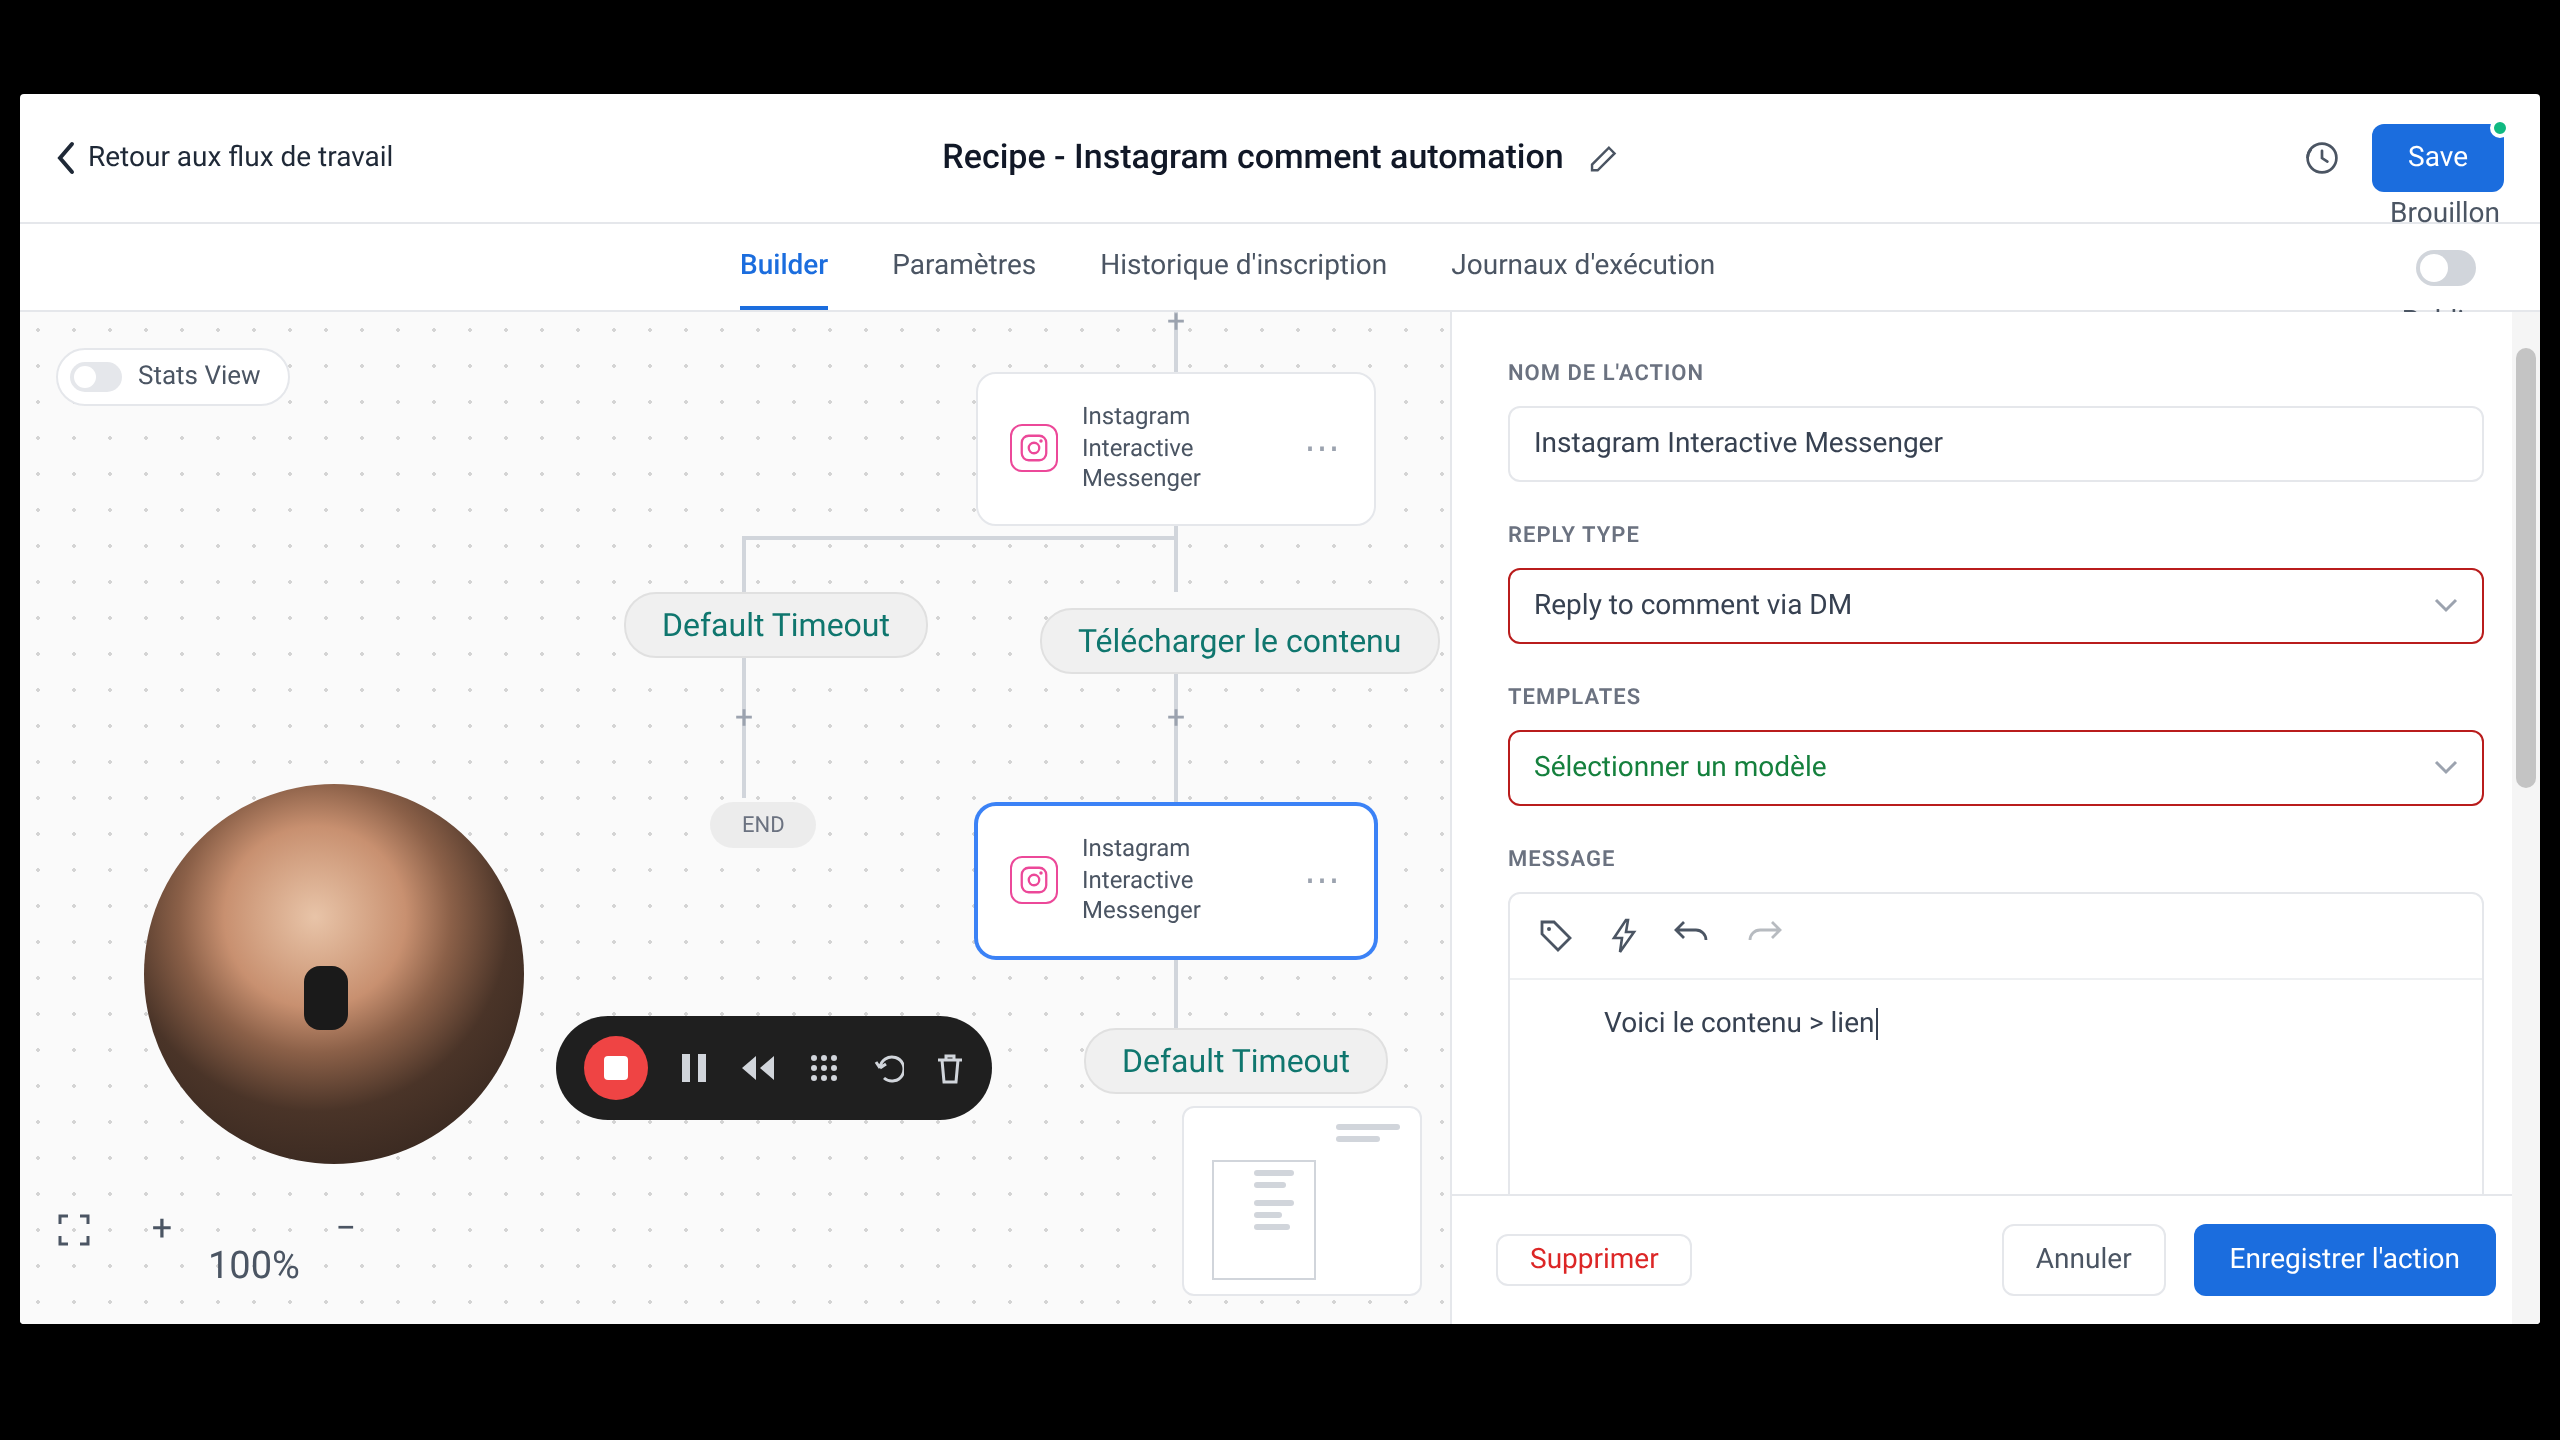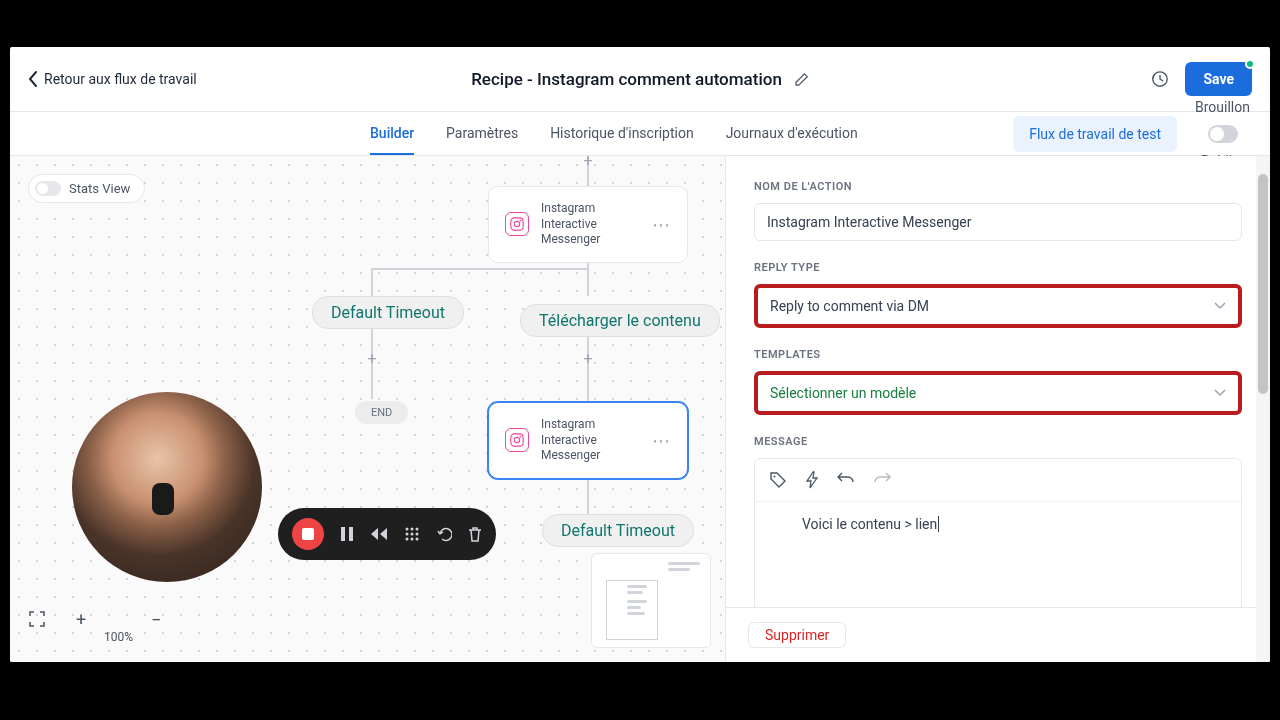--- a/index.html
+++ b/index.html
@@ -6,21 +6,21 @@
 body { width: 1280px; height: 720px; background: #000; overflow: hidden; position: relative; }
 .app { position: absolute; top: 47px; left: 10px; right: 10px; bottom: 58px; background: #fff; display: flex; flex-direction: column; border-radius: 2px; overflow: hidden; }
 
 .topbar { height: 65px; border-bottom: 1px solid #e5e7eb; display: flex; align-items: center; padding: 0 18px; justify-content: space-between; }
 .back { display: flex; align-items: center; gap: 6px; cursor: pointer; color: #1f2937; font-size: 14px; }
 .title-wrap { display: flex; align-items: center; gap: 12px; position: absolute; left: 50%; transform: translateX(-50%); }
 .title { font-size: 17px; font-weight: 500; color: #111827; }
 .edit-icn { width: 15px; height: 15px; cursor: pointer; }
 .top-right { display: flex; align-items: center; gap: 16px; }
 .history-icn { width: 18px; height: 18px; cursor: pointer; }
-.save-btn { position: relative; background: #1b6dde; color: #fff; border: none; border-radius: 6px; padding: 9px 18px; font-size: 14px; font-weight: 700; cursor: pointer; }
+.save-btn { position: relative; background: #1b6dde; color: #fff; border: none; border-radius: 6px; padding: 9px 18px; font-size: 14px; font-weight: 400; cursor: pointer; }
 .save-dot { position: absolute; top: -3px; right: -3px; width: 10px; height: 10px; background: #10b981; border-radius: 50%; border: 2px solid #fff; }
 
 .tabbar { height: 44px; border-bottom: 1px solid #e5e7eb; display: flex; align-items: center; padding: 0 20px; position: relative; }
 .tabs { display: flex; gap: 32px; margin-left: 340px; }
 .tab { font-size: 14px; color: #4b5563; cursor: pointer; padding: 12px 0; border-bottom: 2px solid transparent; }
 .tab.active { color: #1b6dde; border-bottom-color: #1b6dde; font-weight: 500; }
 .tabbar-right { position: absolute; right: 20px; display: flex; align-items: center; gap: 18px; }
 .test-btn { background: #eaf2fd; color: #1b6dde; border: none; border-radius: 6px; padding: 10px 16px; font-size: 14px; cursor: pointer; }
 .pub-wrap { display: flex; align-items: center; gap: 10px; font-size: 14px; color: #4b5563; flex-direction: column; }
 .toggle { width: 30px; height: 18px; background: #d1d5db; border-radius: 10px; position: relative; cursor: pointer; }
@@ -45,36 +45,36 @@
 .plus-node { position: absolute; width: 14px; height: 14px; display: flex; align-items: center; justify-content: center; color: #9ca3af; font-size: 16px; }
 
 .line { position: absolute; background: #d1d5db; }
 
 .minimap { position: absolute; bottom: 14px; right: 14px; width: 120px; height: 95px; background: #fff; border: 1px solid #e5e7eb; border-radius: 6px; padding: 8px; }
 .minimap-inner { border: 1px solid #d1d5db; width: 52px; height: 60px; margin-top: 18px; margin-left: 6px; }
 .mm-line { height: 3px; background: #d1d5db; margin-bottom: 3px; border-radius: 2px; }
 
 .zoom { position: absolute; bottom: 18px; left: 18px; display: flex; align-items: center; gap: 14px; }
 .zoom-btn { width: 18px; height: 18px; display: flex; align-items: center; justify-content: center; cursor: pointer; color: #4b5563; font-size: 18px; }
-.zoom-pct { font-size: 12px; color: #4b5563; margin-top: 36px; }
+.zoom-pct { font-size: 19px; color: #4b5563; margin-top: 36px; }
 .fs-btn { width: 18px; height: 18px; margin-right: 12px; cursor: pointer; }
 
 .webcam { position: absolute; bottom: 80px; left: 62px; width: 190px; height: 190px; border-radius: 50%; background: radial-gradient(circle at 45% 35%, #e8c4a8 0%, #d4a384 18%, #c89070 28%, #8b6048 42%, #4a3428 60%, #2a1f1a 100%); overflow: hidden; }
 .webcam::before { content: ""; position: absolute; top: 48%; left: 42%; width: 22px; height: 32px; background: #1a1a1a; border-radius: 8px; }
 
 .rec-bar { position: absolute; bottom: 102px; left: 268px; background: #1f1f1f; border-radius: 28px; padding: 10px 14px; display: flex; align-items: center; gap: 16px; }
 .rec-btn { width: 32px; height: 32px; background: #ef4444; border-radius: 50%; display: flex; align-items: center; justify-content: center; cursor: pointer; }
 .rec-btn::after { content: ""; width: 12px; height: 12px; background: #fff; border-radius: 2px; }
 .rec-icn { color: #d1d5db; cursor: pointer; display: flex; }
 
 .panel { width: 545px; background: #fff; border-left: 1px solid #e5e7eb; display: flex; flex-direction: column; position: relative; }
 .panel-scroll { flex: 1; overflow-y: auto; padding: 24px 28px 12px; }
 .panel-label { font-size: 11px; font-weight: 600; color: #6b7280; letter-spacing: 0.5px; margin-bottom: 10px; text-transform: uppercase; }
 .panel-input { width: 100%; border: 1px solid #e5e7eb; border-radius: 6px; padding: 10px 12px; font-size: 14px; color: #374151; margin-bottom: 20px; }
-.panel-select { width: 100%; border: 4px solid #b91c1c; border-radius: 6px; padding: 10px 12px; font-size: 14px; color: #374151; margin-bottom: 20px; display: flex; justify-content: space-between; align-items: center; cursor: pointer; }
+.panel-select { width: 100%; border: 1px solid #b91c1c; border-radius: 6px; padding: 10px 12px; font-size: 14px; color: #374151; margin-bottom: 20px; display: flex; justify-content: space-between; align-items: center; cursor: pointer; }
 .panel-select.ph { color: #15803d; }
 .msg-box { border: 1px solid #e5e7eb; border-radius: 6px; overflow: hidden; }
 .msg-toolbar { display: flex; gap: 18px; padding: 12px 14px; border-bottom: 1px solid #eef0f2; }
 .msg-tool { cursor: pointer; color: #4b5563; display: flex; }
 .msg-area { padding: 14px; min-height: 130px; font-size: 14px; color: #374151; }
 .cursor { border-right: 1px solid #374151; padding-right: 1px; margin-left: 33px; }
 
 .panel-footer { border-top: 1px solid #e5e7eb; padding: 14px 22px; display: flex; justify-content: space-between; align-items: center; }
 .btn-del { color: #dc2626; border: 1px solid #e5e7eb; background: #fff; border-radius: 6px; padding: 4px 16px; font-size: 14px; cursor: pointer; }
 .btn-cancel { color: #4b5563; border: 1px solid #e5e7eb; background: #fff; border-radius: 6px; padding: 9px 16px; font-size: 14px; cursor: pointer; margin-right: 10px; }
@@ -117,21 +117,20 @@
   </div>
 
   <div class="tabbar">
     <div class="tabs">
       <div class="tab active">Builder</div>
       <div class="tab">Paramètres</div>
       <div class="tab">Historique d'inscription</div>
       <div class="tab">Journaux d'exécution</div>
     </div>
     <div class="tabbar-right">
-      <button class="test-btn">Flux de travail de test</button>
       <div class="pub-wrap">
         <span>Brouillon</span>
         <div class="toggle"></div>
         <span>Publier</span>
       </div>
     </div>
   </div>
 
   <div class="content">
 
@@ -301,20 +300,24 @@
               </div>
           </div>
           <div class="msg-area">
             <span class="cursor">Voici le contenu &gt; lien</span>
           </div>
         </div>
       </div>
 
       <div class="panel-footer">
         <button class="btn-del">Supprimer</button>
+        <div>
+          <button class="btn-cancel">Annuler</button>
+          <button class="btn-save">Enregistrer l'action</button>
+        </div>
       </div>
 
       <div class="vscroll">
         <div class="vscroll-thumb"></div>
       </div>
     </div>
 
   </div>
 </div>
 

